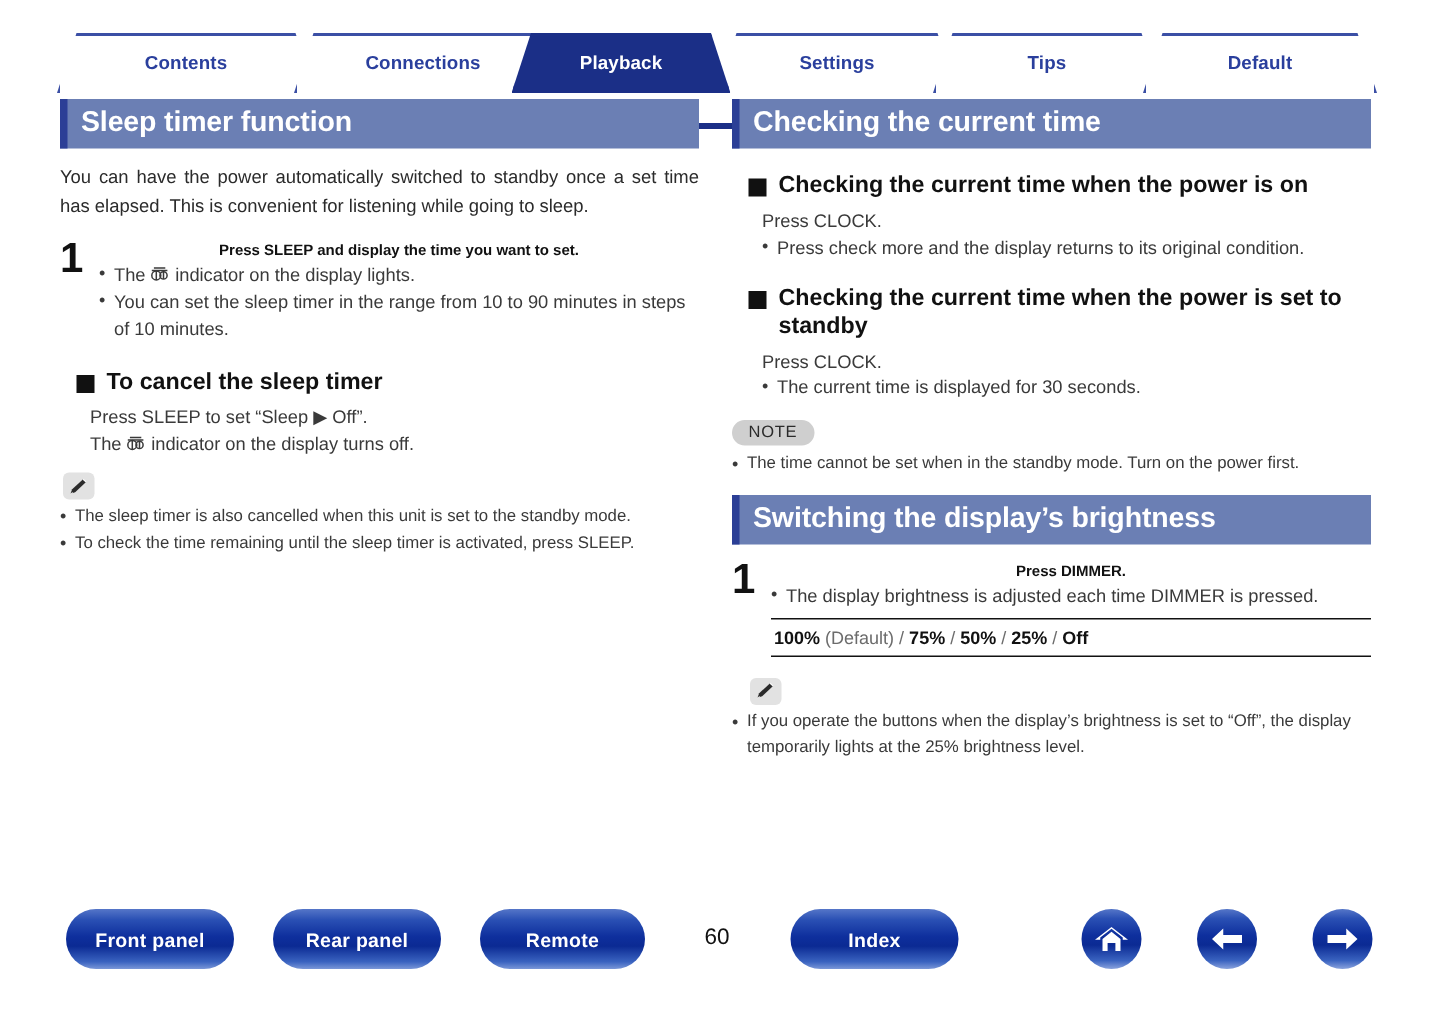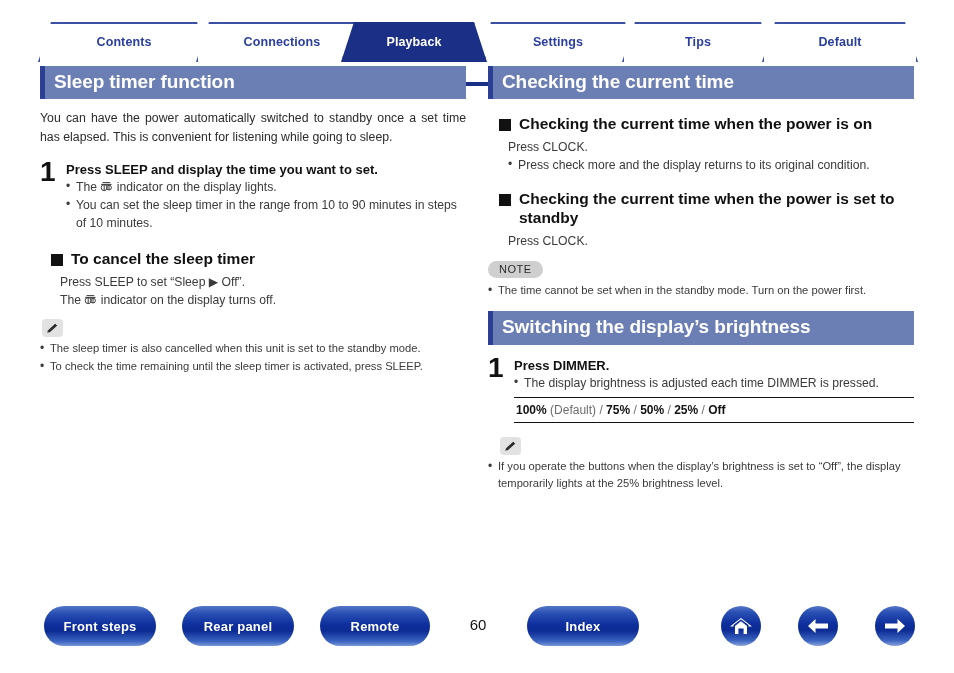--- a/index.html
+++ b/index.html
@@ -73,21 +73,21 @@
   }
 
   
   .step { display: flex; align-items: flex-start; margin-bottom: 4px; }
   .step-num {
     font-size: 28px; font-weight: bold; line-height: .9;
     width: 26px; flex: 0 0 26px; color: #111;
     font-family: "Liberation Sans", sans-serif;
   }
   .step-body { flex: 1; padding-top: 3px; }
-  .step-title { font-size: 13px; font-weight: bold; color: #111; margin-bottom: 2px; }
+  .step-title { font-size: 10px; font-weight: bold; color: #111; margin-bottom: 2px; text-align: center; }
 
   
   ul.bul { list-style: none; }
   ul.bul li {
     position: relative; padding-left: 10px;
     font-size: 12.2px; line-height: 1.45; color: #3a3a3a;
     margin-bottom: 1px;
   }
   ul.bul li::before {
     content: "\2022"; position: absolute; left: 0; top: -1px; font-size: 12px; color: #3a3a3a;
@@ -265,20 +265,23 @@
         <li>Press check more and the display returns to its original condition.</li>
       </ul>
     </div>
 
     <div class="subhead">
       <span class="sq"></span>
       <span class="subhead-txt">Checking the current time when the power is set to standby</span>
     </div>
     <div class="sub-body">
       <div class="sub-line">Press CLOCK.</div>
+      <ul class="bul">
+        <li>The current time is displayed for 30 seconds.</li>
+      </ul>
     </div>
 
     <div class="note-badge">NOTE</div>
     <ul class="bul small">
       <li>The time cannot be set when in the standby mode. Turn on the power first.</li>
     </ul>
 
     <div class="section-bar" style="margin-top:12px;">Switching the display’s brightness</div>
 
     <div class="step">
@@ -299,21 +302,21 @@
         <path d="M10.4 1.5 L12.4 3.4" stroke="#ffffff" stroke-width="0.7"></path>
         <path d="M2 11.2 L3.6 10.4" stroke="#ffffff" stroke-width="0.6"></path>
       </svg>
     </div>
     <ul class="bul small">
       <li>If you operate the buttons when the display’s brightness is set to “Off”, the display temporarily lights at the 25% brightness level.</li>
     </ul>
   </div>
 
   <div class="botnav">
-    <div class="pill p1">Front steps</div>
+    <div class="pill p1">Front panel</div>
     <div class="pill p2">Rear panel</div>
     <div class="pill p3">Remote</div>
     <div class="pagenum">60</div>
     <div class="pill p4">Index</div>
 
     <div class="circ c1">
       <span>
         <svg width="24" height="22" viewBox="0 0 24 22">
           <path d="M12 3 L23 11.5 L19.5 11.5 L19.5 10 L12 4.2 L4.5 10 L4.5 11.5 L1 11.5 Z" fill="#ffffff"></path>
           <path d="M12 6.2 L18 11 L18 19 L14.6 19 L14.6 13.6 L9.4 13.6 L9.4 19 L6 19 L6 11 Z" fill="#ffffff"></path>

